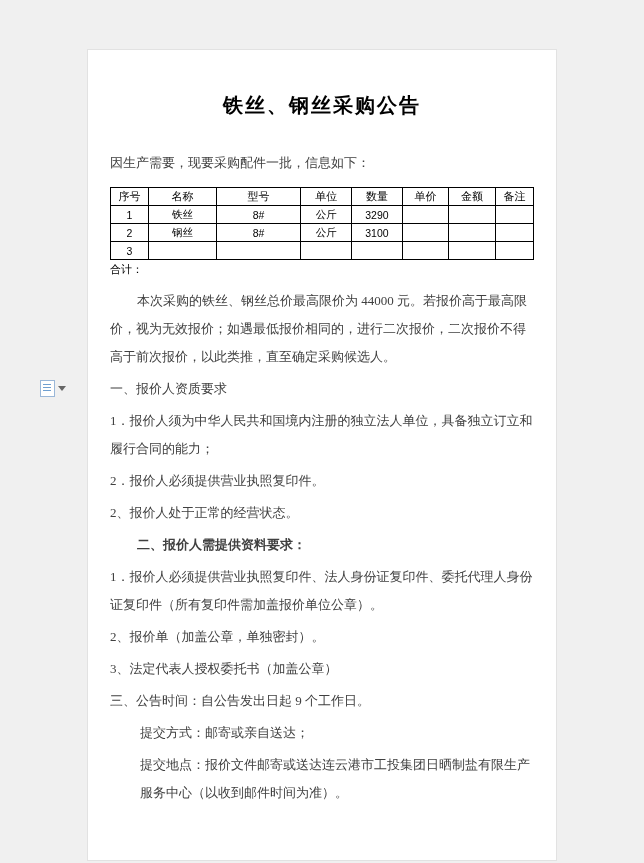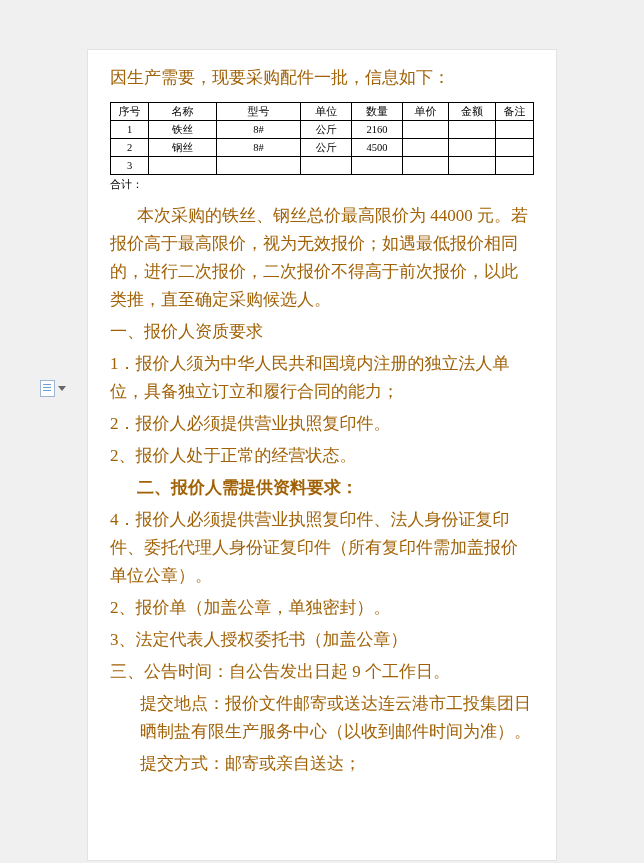--- a/index.html
+++ b/index.html
@@ -52,37 +52,37 @@
   .doc-title {
     text-align: center;
     font-size: 20px;
     font-weight: bold;
     letter-spacing: 2px;
     margin: 28px 0 30px 0;
     font-family: "Liberation Serif", "DejaVu Serif", serif;
     color: #000;
   }
   .para {
-    font-size: 17px;
+    font-size: 13px;
     line-height: 28px;
-    color: #a16207;
+    color: #404040;
     margin: 0 0 4px 0;
     font-family: "Liberation Serif", "DejaVu Serif", serif;
   }
   .para.indent2 { text-indent: 27px; }
   .para.bold { font-weight: bold; }
   .para.sub-indent { padding-left: 30px; }
   .intro { margin-bottom: 10px; }
 
   table.goods {
     border-collapse: collapse;
     width: 100%;
     margin: 4px 0 0 0;
     font-size: 11px;
-    font-family: Liberation Serif, serif;
+    font-family: Liberation Sans, sans-serif;
   }
   table.goods th, table.goods td {
     border: 1px solid #000;
     height: 17px;
     text-align: center;
     padding: 0 2px;
     font-weight: normal;
     color: #000;
   }
   table.goods th { font-size: 11px; }
@@ -145,20 +145,21 @@
   <div class="cmark br"></div>
 
   <div class="margin-icon">
     <span class="doc-icon"></span>
     <span class="caret"></span>
   </div>
 
   <div class="page">
     <div class="content">
 
+      <div class="doc-title">铁丝、钢丝采购公告</div>
 
       <div class="para intro">因生产需要，现要采购配件一批，信息如下：</div>
 
       <table class="goods">
         <thead>
           <tr>
             <th class="col-seq">序号</th>
             <th class="col-name">名称</th>
             <th class="col-model">型号</th>
             <th class="col-unit">单位</th>
@@ -167,31 +168,31 @@
             <th class="col-amt">金额</th>
             <th class="col-note">备注</th>
           </tr>
         </thead>
         <tbody>
           <tr>
             <td>1</td>
             <td>铁丝</td>
             <td>8#</td>
             <td>公斤</td>
-            <td>2160</td>
+            <td>3290</td>
             <td></td>
             <td></td>
             <td></td>
           </tr>
           <tr>
             <td>2</td>
             <td>钢丝</td>
             <td>8#</td>
             <td>公斤</td>
-            <td>4500</td>
+            <td>3100</td>
             <td></td>
             <td></td>
             <td></td>
           </tr>
           <tr>
             <td>3</td>
             <td></td>
             <td></td>
             <td></td>
             <td></td>
@@ -203,23 +204,23 @@
       </table>
       <div class="total-line">合计：</div>
 
       <div class="body-block">
         <p class="para indent2">本次采购的铁丝、钢丝总价最高限价为 44000 元。若报价高于最高限价，视为无效报价；如遇最低报价相同的，进行二次报价，二次报价不得高于前次报价，以此类推，直至确定采购候选人。</p>
         <p class="para">一、报价人资质要求</p>
         <p class="para">1．报价人须为中华人民共和国境内注册的独立法人单位，具备独立订立和履行合同的能力；</p>
         <p class="para">2．报价人必须提供营业执照复印件。</p>
         <p class="para">2、报价人处于正常的经营状态。</p>
         <p class="para bold indent2">二、报价人需提供资料要求：</p>
-        <p class="para">4．报价人必须提供营业执照复印件、法人身份证复印件、委托代理人身份证复印件（所有复印件需加盖报价单位公章）。</p>
+        <p class="para">1．报价人必须提供营业执照复印件、法人身份证复印件、委托代理人身份证复印件（所有复印件需加盖报价单位公章）。</p>
         <p class="para">2、报价单（加盖公章，单独密封）。</p>
         <p class="para">3、法定代表人授权委托书（加盖公章）</p>
         <p class="para">三、公告时间：自公告发出日起 9 个工作日。</p>
+        <p class="para sub-indent">提交方式：邮寄或亲自送达；</p>
         <p class="para sub-indent">提交地点：报价文件邮寄或送达连云港市工投集团日晒制盐有限生产服务中心（以收到邮件时间为准）。</p>
-        <p class="para sub-indent">提交方式：邮寄或亲自送达；</p>
       </div>
 
     </div>
   </div>
 </div>
 
 </body></html>

